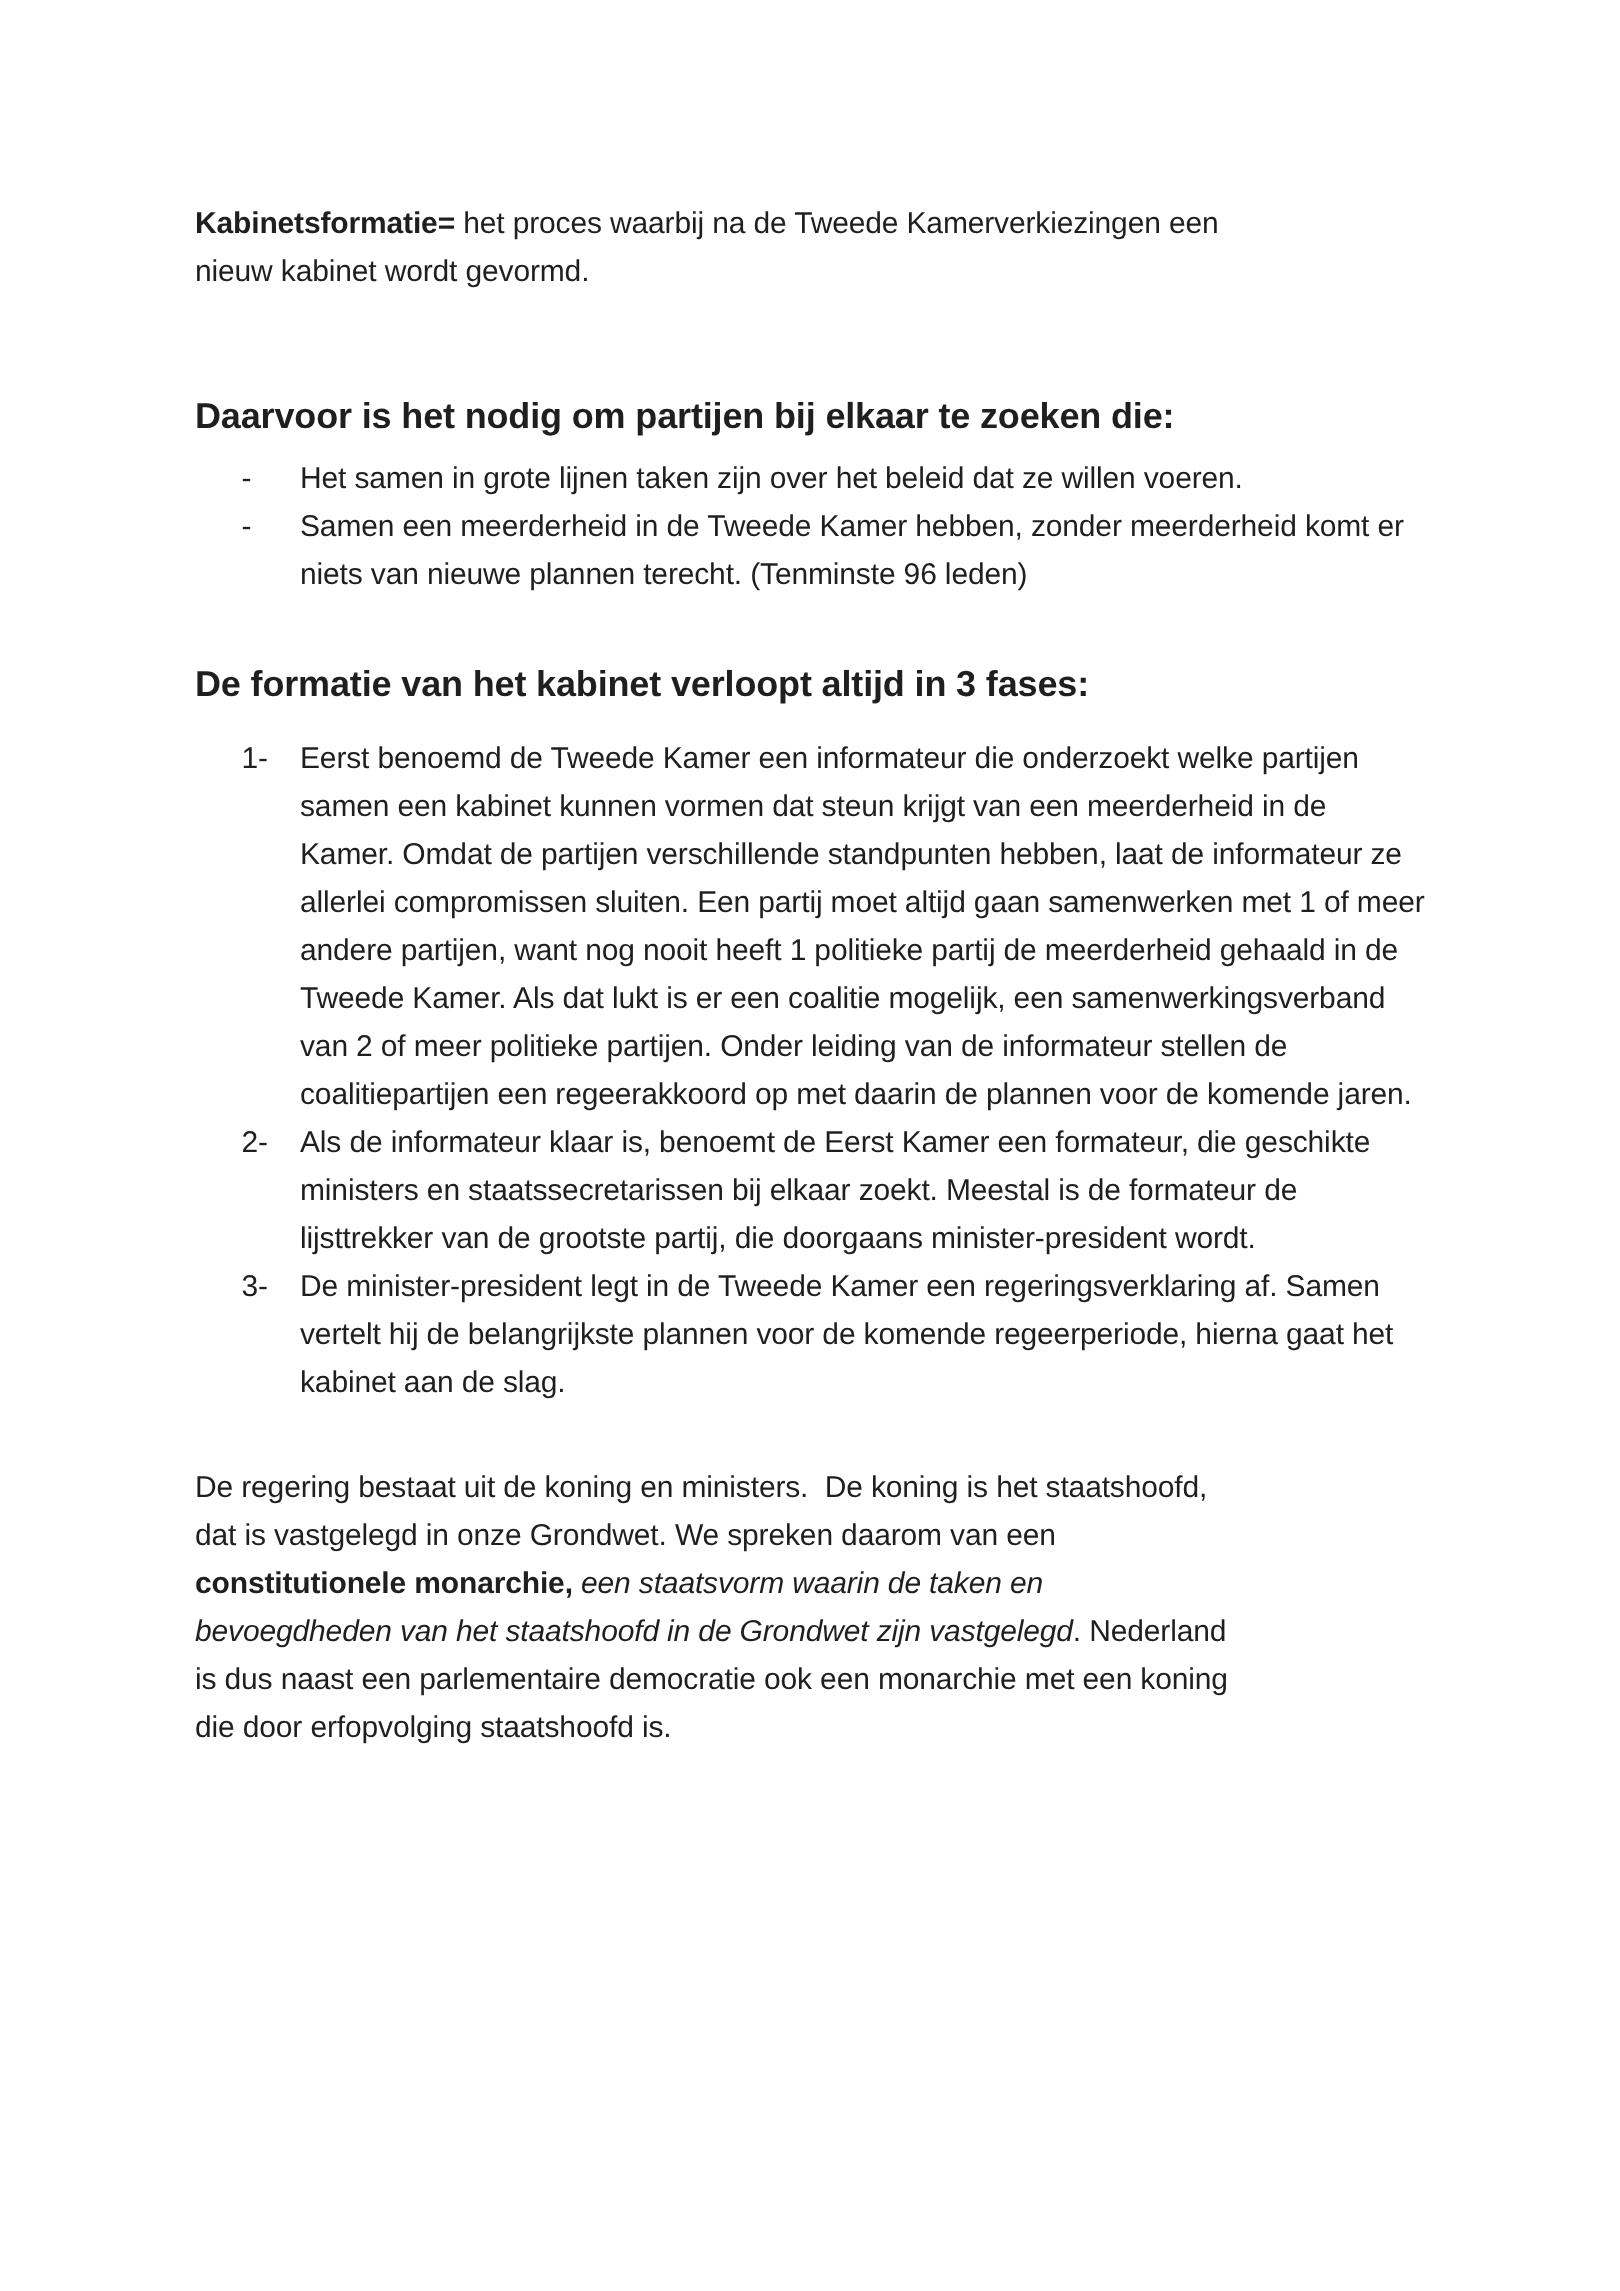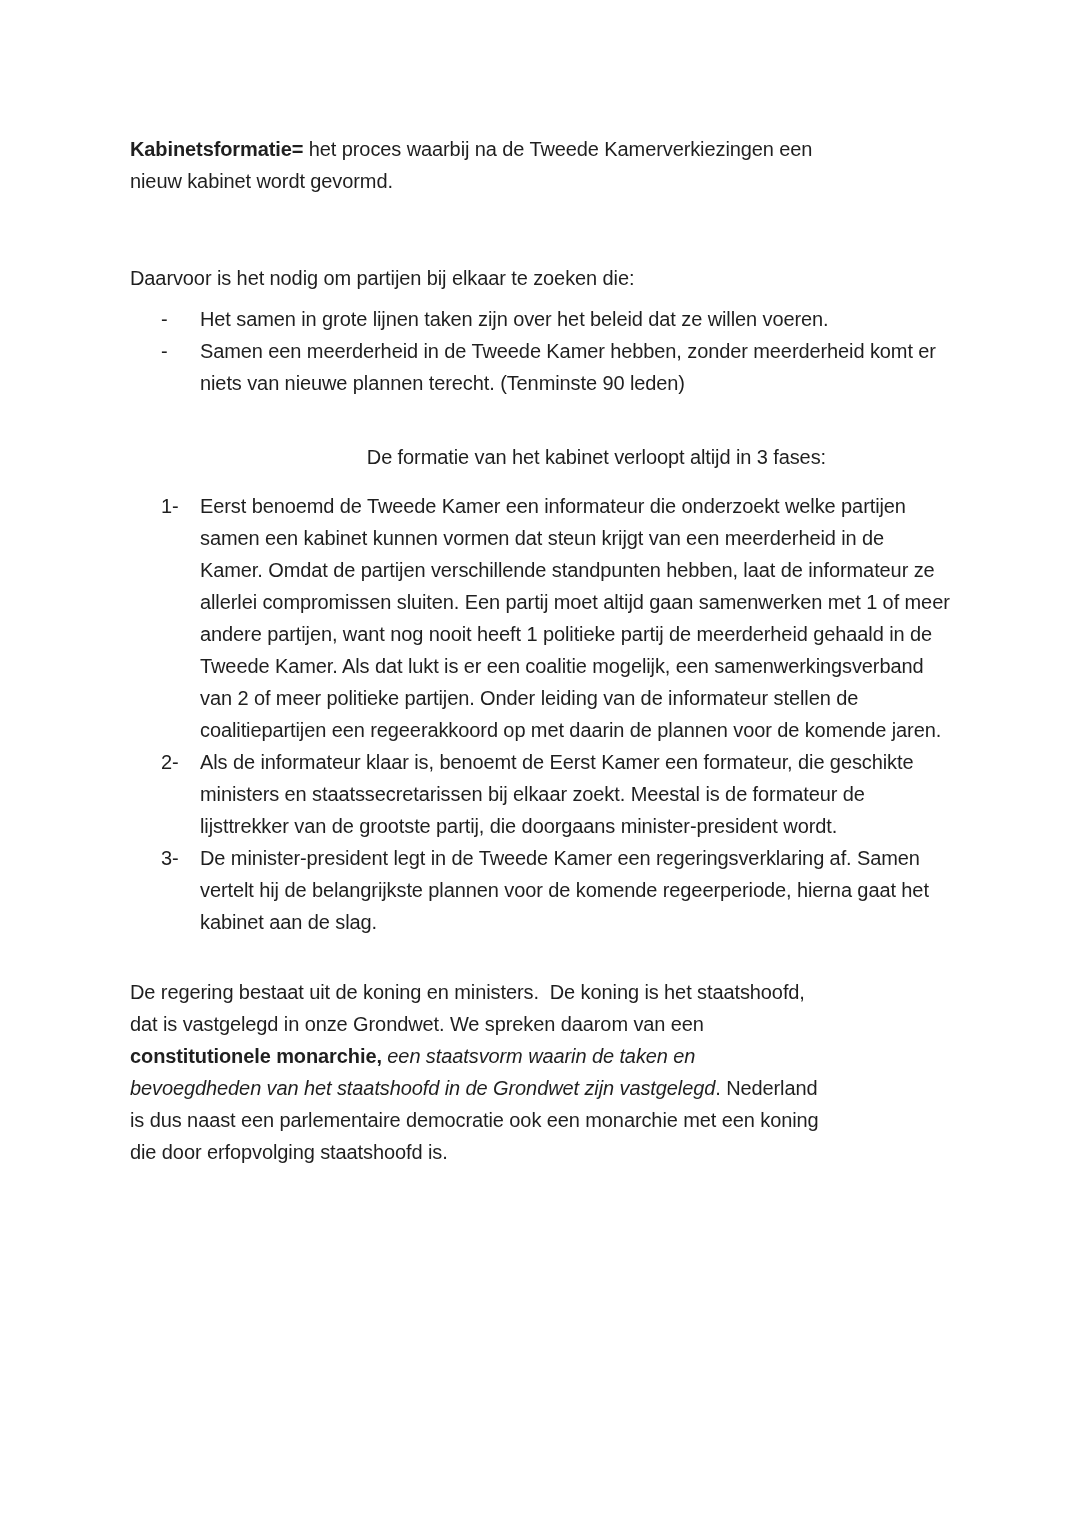--- a/index.html
+++ b/index.html
@@ -19,27 +19,27 @@
     line-height: 32px;
     color: #1f1f1f;
     letter-spacing: -0.1px;
     overflow: hidden;
   }
   p, h2 {
     margin: 0;
     white-space: pre-wrap;
   }
   h2 {
-    font-size: 20px;
-    font-weight: normal;
+    font-size: 24px;
+    font-weight: bold;
     line-height: 32px;
   }
   .intro { margin: 0; }
   .heading-requirements { margin: 65px 0 9px 0; }
-  .heading-phases { margin: 42px 0 17px 0; text-align: right; }
+  .heading-phases { margin: 42px 0 17px 0; }
   ul.doc-list {
     list-style: none;
     margin: 0;
     padding: 0;
   }
   ul.doc-list li {
     display: flex;
     align-items: flex-start;
   }
   .marker {
@@ -66,21 +66,21 @@
 
   <h2 class="heading-requirements">Daarvoor is het nodig om partijen bij elkaar te zoeken die:</h2>
 
   <ul class="doc-list">
     <li>
       <span class="marker">-</span>
       <span class="li-text">Het samen in grote lijnen taken zijn over het beleid dat ze willen voeren.</span>
     </li>
     <li>
       <span class="marker">-</span>
-      <span class="li-text">Samen een meerderheid in de Tweede Kamer hebben, zonder meerderheid komt er niets van nieuwe plannen terecht. (Tenminste 90 leden)</span>
+      <span class="li-text">Samen een meerderheid in de Tweede Kamer hebben, zonder meerderheid komt er niets van nieuwe plannen terecht. (Tenminste 96 leden)</span>
     </li>
   </ul>
 
   <h2 class="heading-phases">De formatie van het kabinet verloopt altijd in 3 fases:</h2>
 
   <ul class="doc-list">
     <li>
       <span class="marker">1-</span>
       <span class="li-text">Eerst benoemd de Tweede Kamer een informateur die onderzoekt welke partijen samen een kabinet kunnen vormen dat steun krijgt van een meerderheid in de Kamer. Omdat de partijen verschillende standpunten hebben, laat de informateur ze allerlei compromissen sluiten. Een partij moet altijd gaan samenwerken met 1 of meer andere partijen, want nog nooit heeft 1 politieke partij de meerderheid gehaald in de Tweede Kamer. Als dat lukt is er een coalitie mogelijk, een samenwerkingsverband van 2 of meer politieke partijen. Onder leiding van de informateur stellen de coalitiepartijen een regeerakkoord op met daarin de plannen voor de komende jaren.</span>
     </li>

